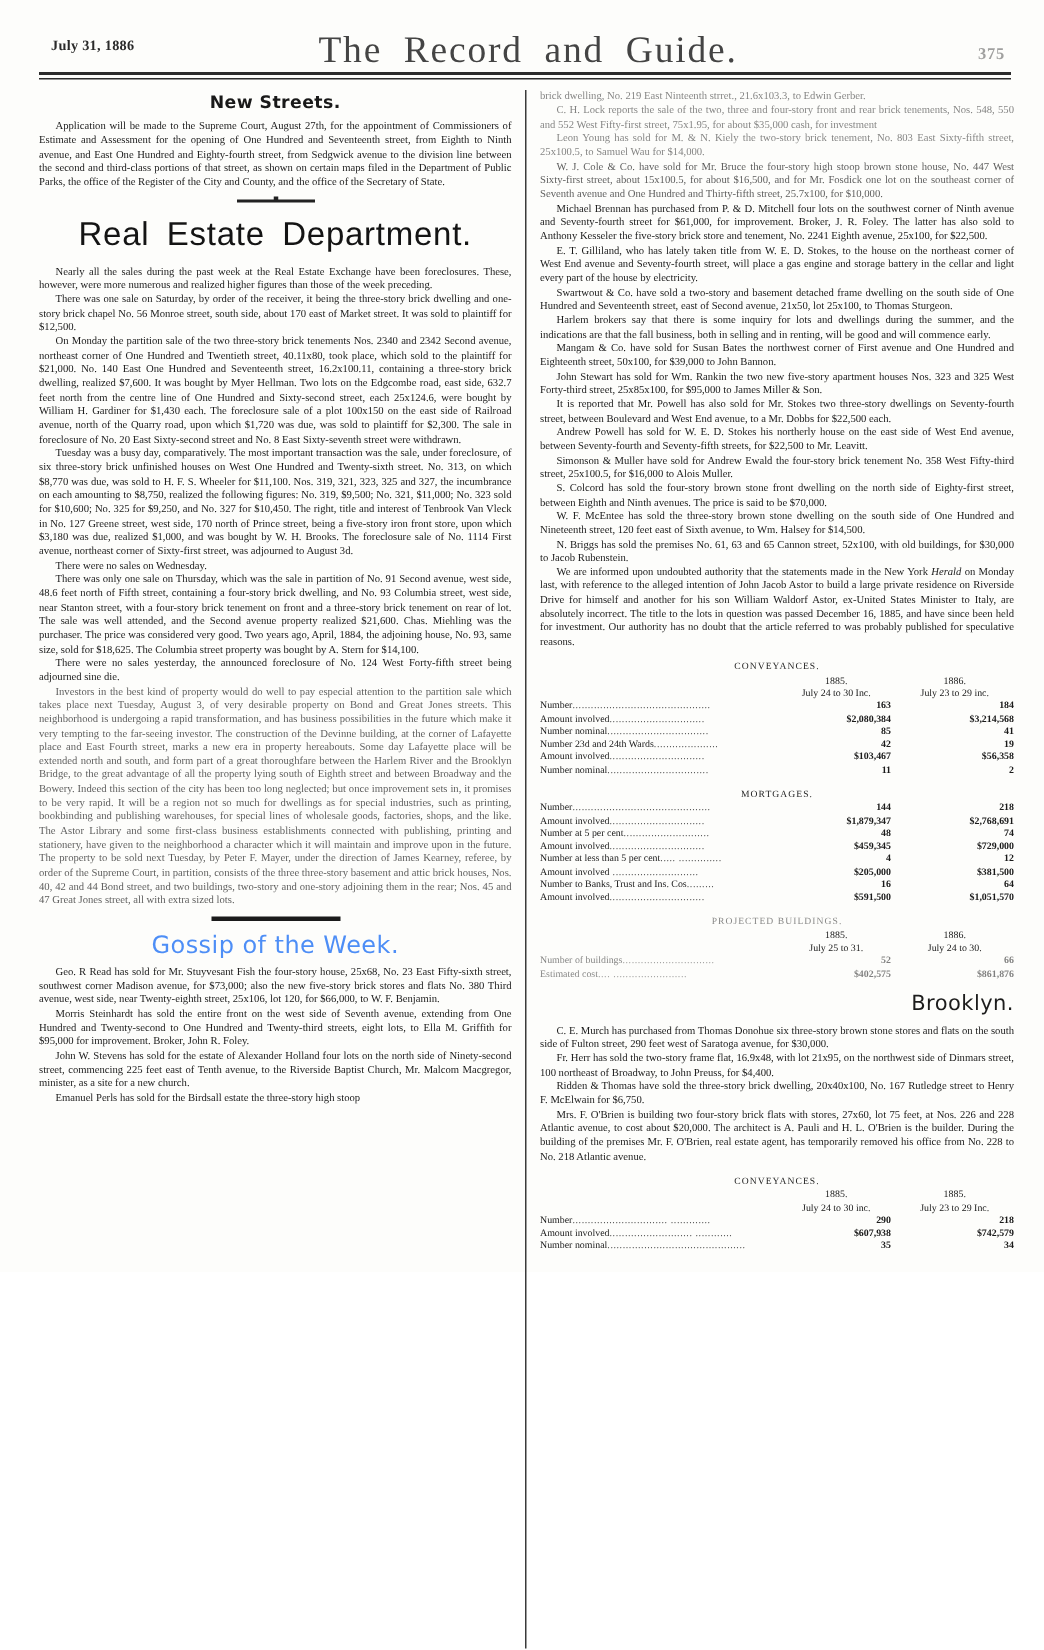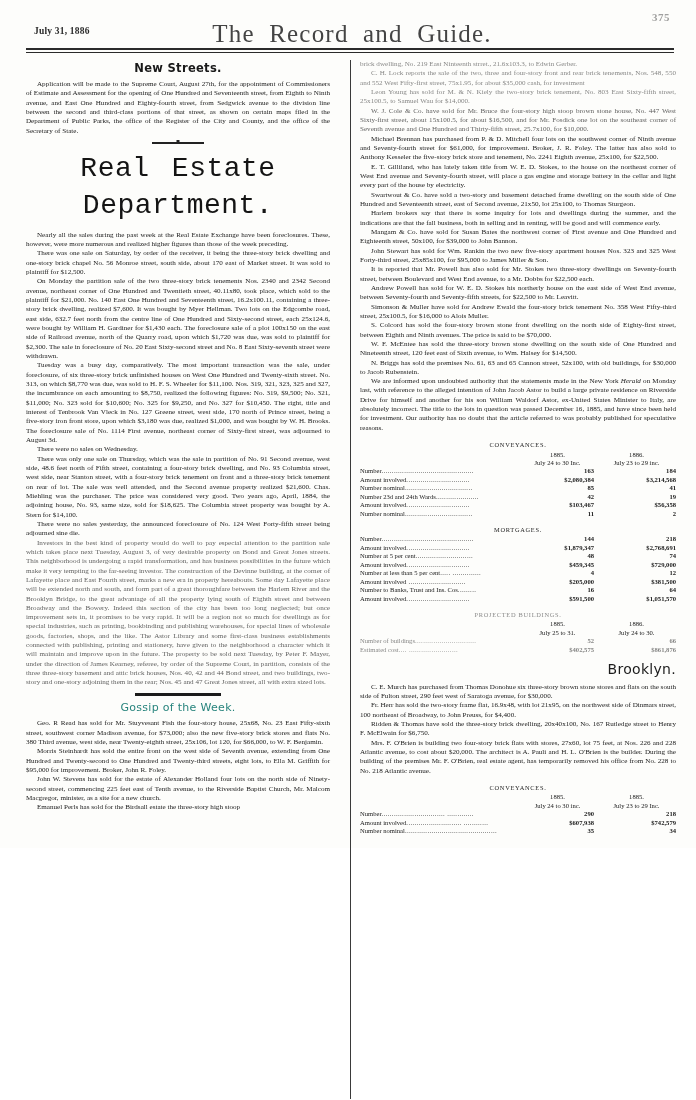--- a/index.html
+++ b/index.html
@@ -47,21 +47,21 @@
     font-family: "Liberation Serif", "DejaVu Serif", serif;
     color: #2b2b2b;
     padding-top: 6px;
     word-spacing: 7px;
     white-space: nowrap;
     opacity: .88;
   }
   .masthead-page {
     position: absolute;
     right: 26px;
-    top: 11px;
+    top: 30px;
     font-size: 11px;
     font-weight: bold;
     color: #555;
     opacity: .55;
     letter-spacing: .5px;
   }
   .rule-top {
     margin: 2px 22px 0 26px;
     border-top: 2px solid #2b2b2b;
     border-bottom: 1px solid #2b2b2b;
@@ -78,54 +78,54 @@
   .col {
     width: 50%;
     box-sizing: border-box;
     font-size: 7.1px;
     line-height: 1.315;
     text-align: justify;
     -webkit-hyphens: auto;
     hyphens: auto;
   }
   .col-left {
-    padding-right: 20px;
+    padding-right: 9px;
     border-right: 1px solid #3a3a3a;
   }
   .col-right {
     padding-left: 9px;
   }
 
   
   .head-small {
     text-align: center;
     font-size: 11.5px;
     font-weight: bold;
     font-family: "DejaVu Sans", "Liberation Sans", sans-serif;
     margin: 1px 0 4px 0;
     letter-spacing: .3px;
     color: #191919;
   }
   .head-dept {
     text-align: center;
-    font-size: 28px;
-    font-family: Liberation Mono, monospace;
+    font-size: 22px;
+    font-family: Liberation Sans, sans-serif;
     font-weight: normal;
     letter-spacing: .5px;
     word-spacing: 5px;
     margin: 7px 0 6px 0;
     color: #141414;
   }
   .head-gossip {
     text-align: center;
-    font-size: 11px;
+    font-size: 16px;
     font-family: "DejaVu Sans", "Liberation Sans", sans-serif;
     margin: 5px 0 4px 0;
     letter-spacing: .3px;
-    color: #0f766e;
+    color: #3b82f6;
     opacity: .9;
   }
   .head-brooklyn {
     text-align: right;
     font-size: 14px;
     font-family: "DejaVu Sans", "Liberation Sans", sans-serif;
     margin: 6px 0 4px 0;
     letter-spacing: .3px;
     color: #1c1c1c;
   }

